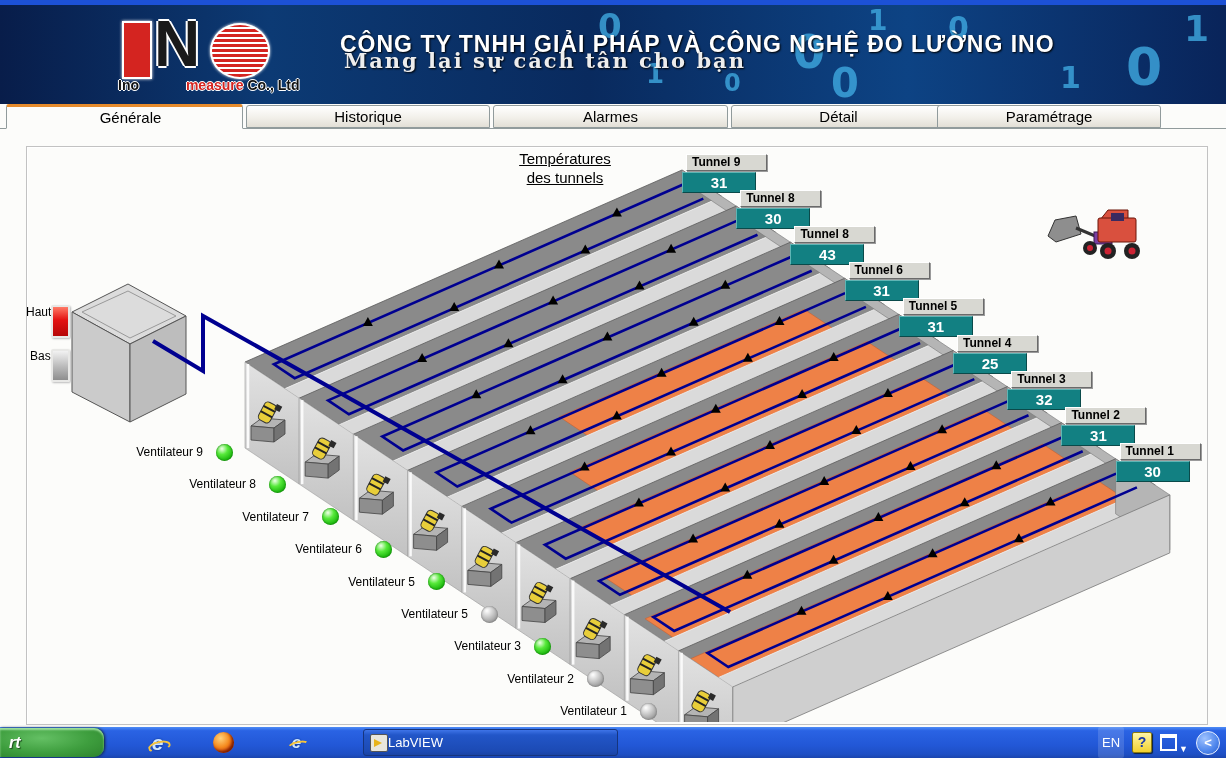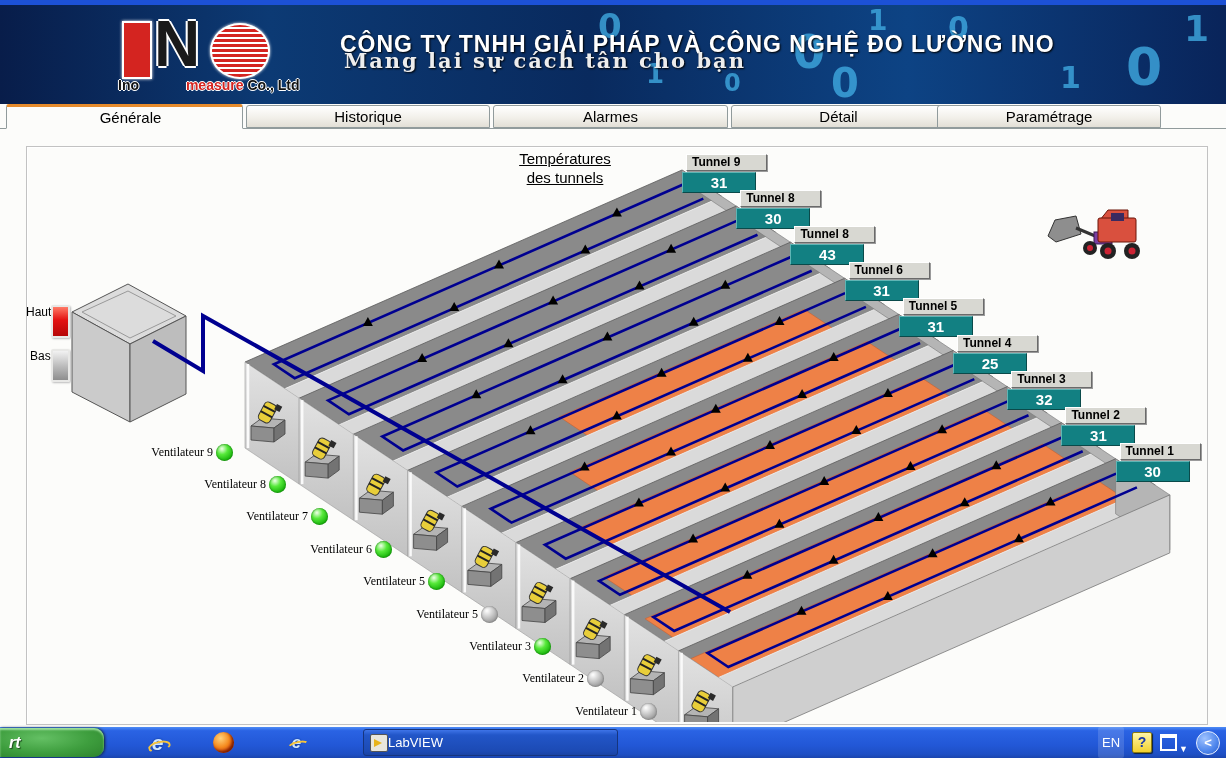--- a/index.html
+++ b/index.html
@@ -54,21 +54,21 @@
     border-top:1px solid #FFF;border-left:1px solid #FFF;
     border-right:1px solid #6A6A6A;border-bottom:1px solid #6A6A6A;
     box-shadow:1px 1px 0 #9A9A9A;font-size:12px;font-weight:bold;color:#000;
     padding-left:5px;line-height:15px;}
   .tvalue{position:absolute;width:72px;height:19px;color:#fff;text-align:center;
     font-size:15px;font-weight:bold;line-height:19px;
     border-top:1px solid #5FB5B5;border-left:1px solid #5FB5B5;
     border-right:1px solid #0A4A4A;border-bottom:1px solid #0A4A4A;}
 
   .vrow{position:absolute;width:200px;height:20px;display:flex;justify-content:flex-end;
-    align-items:center;gap:3px;font-family:Liberation Serif, serif;}
+    align-items:center;gap:13px;}
   .vrow .vlabel{font-size:12px;color:#000;white-space:nowrap;}
   .led{width:17px;height:17px;border-radius:50%;flex:0 0 auto;}
   .led.on{background:radial-gradient(circle at 35% 28%,#EFFFE8 0%,#57E93B 35%,#1FBA10 70%,#0E7D08 100%);
     box-shadow:inset 0 0 2px #0A6A06;}
   .led.off{background:radial-gradient(circle at 35% 28%,#FFFFFF 0%,#C9C9C9 40%,#9A9A9A 75%,#787878 100%);
     box-shadow:inset 0 0 2px #666;}
 
   .level-row{position:absolute;display:flex;align-items:flex-start;}
   .level-row .llabel{font-size:12px;color:#000;}
   .lind{width:15px;height:29px;border:2px solid #E8E8E6;border-radius:2px;
@@ -470,21 +470,21 @@
     </div>
   <div id="vent-rows">
       <div class="vrow" style="left:33px;top:313px">
         <span class="vlabel">Ventilateur 9</span>
         <span class="led on"></span>
       </div>
       <div class="vrow" style="left:86px;top:345.4px">
         <span class="vlabel">Ventilateur 8</span>
         <span class="led on"></span>
       </div>
-      <div class="vrow" style="left:128px;top:377.79999999999995px">
+      <div class="vrow" style="left:139px;top:377.79999999999995px">
         <span class="vlabel">Ventilateur 7</span>
         <span class="led on"></span>
       </div>
       <div class="vrow" style="left:192px;top:410.20000000000005px">
         <span class="vlabel">Ventilateur 6</span>
         <span class="led on"></span>
       </div>
       <div class="vrow" style="left:245px;top:442.6px">
         <span class="vlabel">Ventilateur 5</span>
         <span class="led on"></span>

